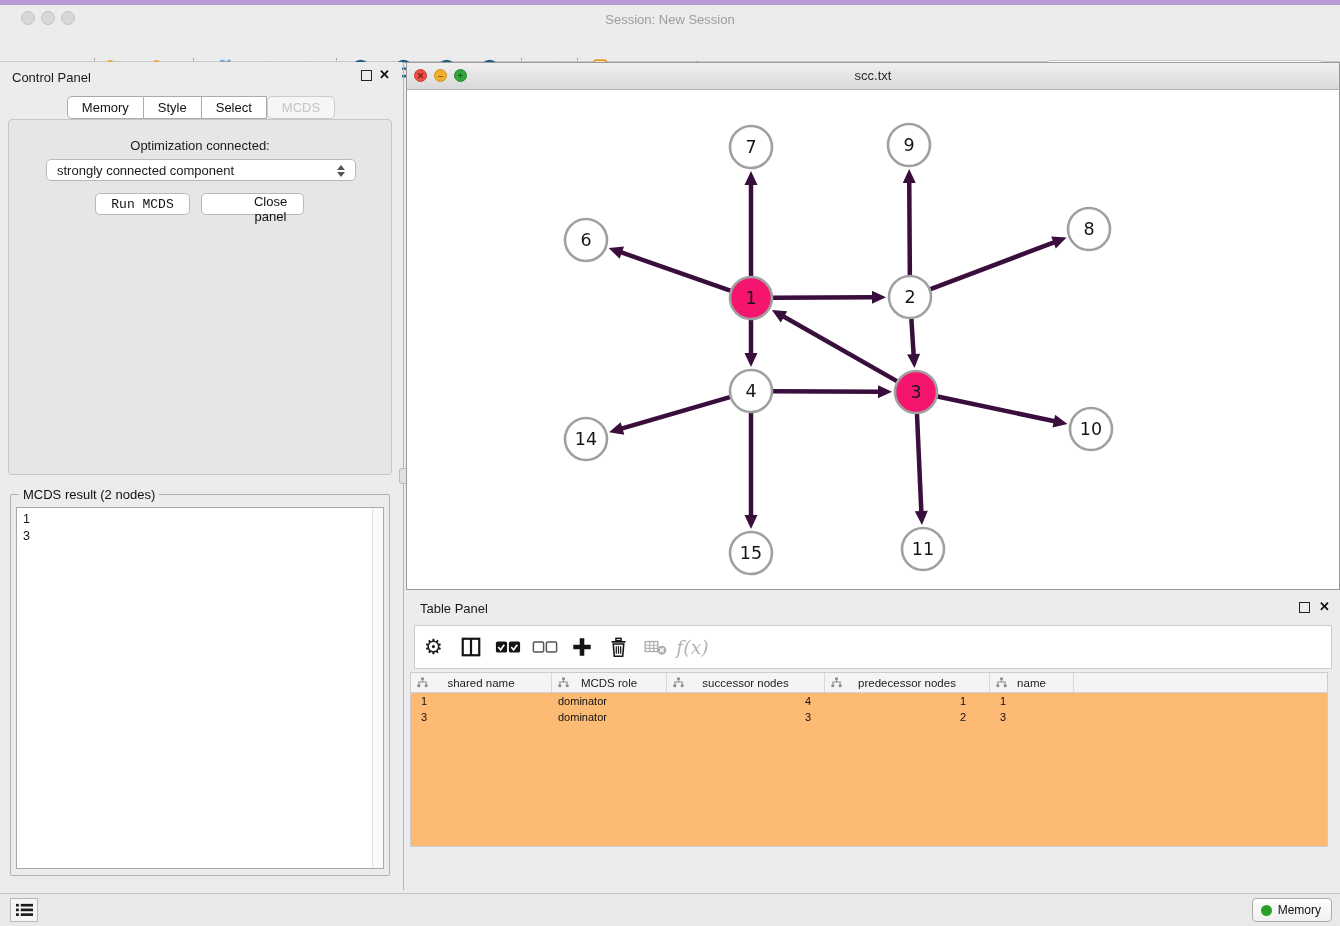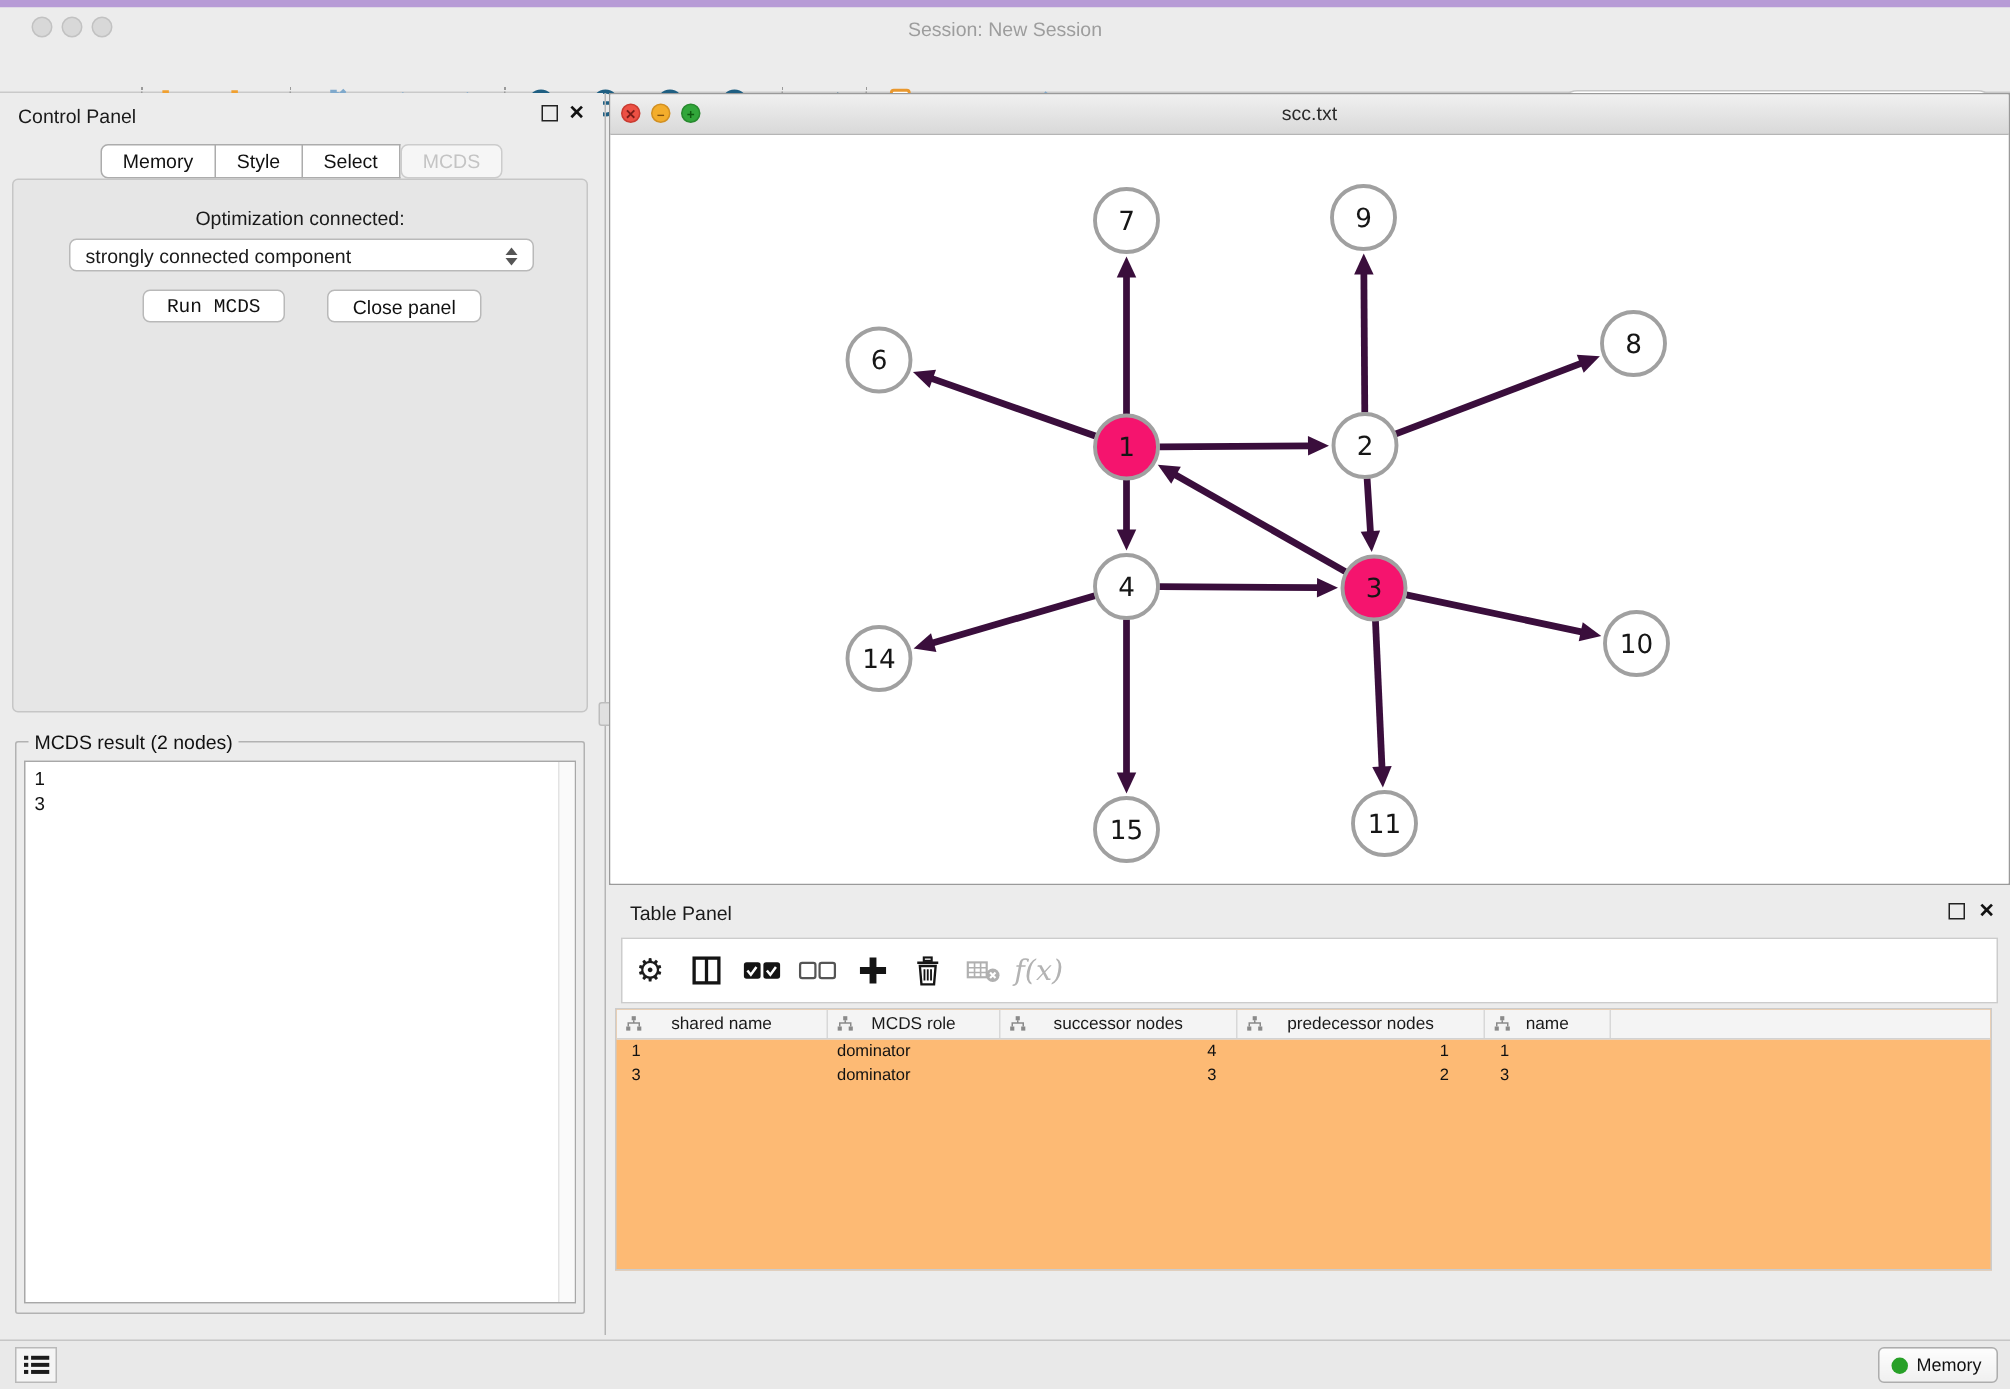--- a/index.html
+++ b/index.html
@@ -31,21 +31,21 @@
   .seg:first-child { border-left:1px solid #acacac; border-radius:5px 0 0 5px; }
   .seg:last-child { border-radius:0 5px 5px 0; }
   .seg.selected { color:#c4c4c4; background:#f6f6f6; border-color:#cccccc; border-radius:5px; border-left:1px solid #ccc; }
   .cpanel-box { position:absolute; left:8px; top:57px; width:384px; height:356px; background:#e6e6e6; border:1px solid #c6c6c6; border-radius:4px; }
   .opt-label { position:absolute; left:0; top:18px; width:100%; text-align:center; font-size:13px; color:#1a1a1a; }
   .opt-select { position:absolute; left:37px; top:39px; width:310px; height:22px; background:#fff; border:1px solid #b9b9b9; border-radius:5px; font-size:13px; display:flex; align-items:center; padding-left:10px; cursor:default; }
   .opt-stepper { position:absolute; right:8px; top:3px; width:12px; height:16px; display:flex; flex-direction:column; align-items:center; justify-content:center; gap:2px; }
   .tri-up { width:0;height:0;border-left:4px solid transparent;border-right:4px solid transparent;border-bottom:5px solid #555; }
   .tri-dn { width:0;height:0;border-left:4px solid transparent;border-right:4px solid transparent;border-top:5px solid #555; }
   .cp-btn { position:absolute; top:73px; height:22px; background:#fff; border:1px solid #b9b9b9; border-radius:5px; font-size:13px; font-family:"Liberation Sans",sans-serif; color:#111; cursor:default; }
-  .btn-run { left:86px; width:95px;font-family:Liberation Mono, monospace; } .btn-close { left:209px; width:103px; }
+  .btn-run { left:86px; width:95px;font-family:Liberation Mono, monospace; } .btn-close { left:192px; width:103px;padding-left:36px; }
   .groupbox { position:absolute; left:10px; top:432px; width:380px; height:382px; border:1px solid #b2b2b2; border-radius:2px; }
   .groupbox-label { position:absolute; left:8px; top:-8px; background:#ececec; padding:0 4px; font-size:13px; color:#111; }
   .result-area { position:absolute; left:5px; top:12px; right:5px; bottom:6px; background:#fff; border:1px solid #a8a8a8; }
   .result-pre { position:absolute; left:0; top:0; right:12px; bottom:0; font-family:"Liberation Sans",sans-serif; font-size:12.5px; line-height:17px; padding:3px 6px; white-space:pre; color:#111; }
   .result-scroll { position:absolute; right:0; top:0; bottom:0; width:11px; background:#fafafa; border-left:1px solid #e3e3e3; }
   
   .vsplit { position:absolute; left:403px; top:62px; width:1px; height:828px; background:#b5b5b5; }
   .vgrip { position:absolute; left:399px; top:468px; width:9px; height:16px; background:#e0e0e0; border:1px solid #bdbdbd; border-radius:2px; }
   
   .netwin { position:absolute; left:406px; top:62px; width:934px; height:528px; border:1px solid #9a9a9a; background:#fff; }

